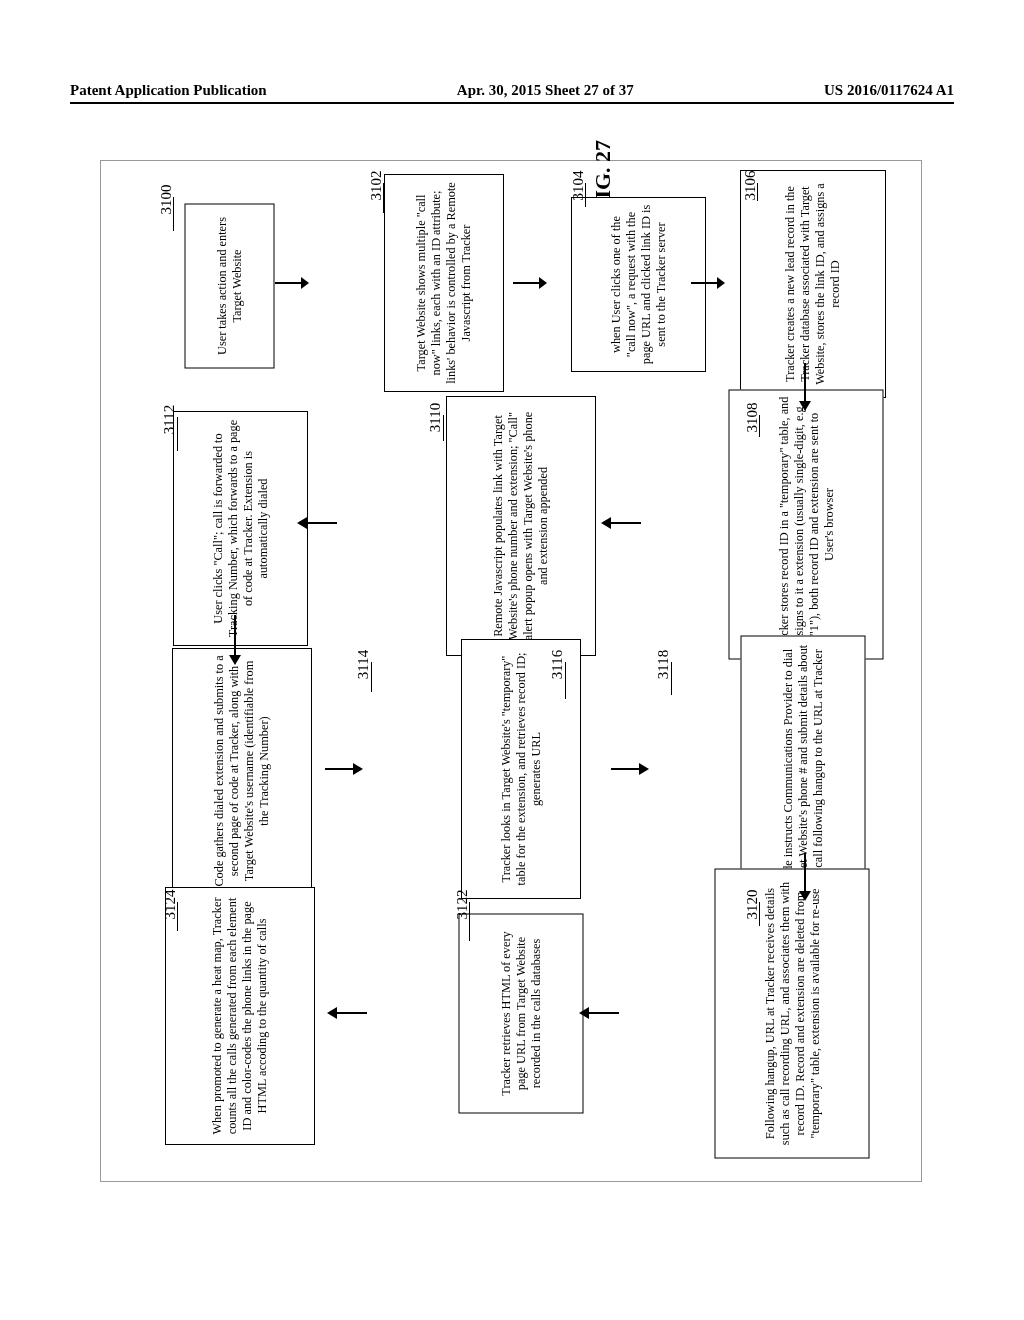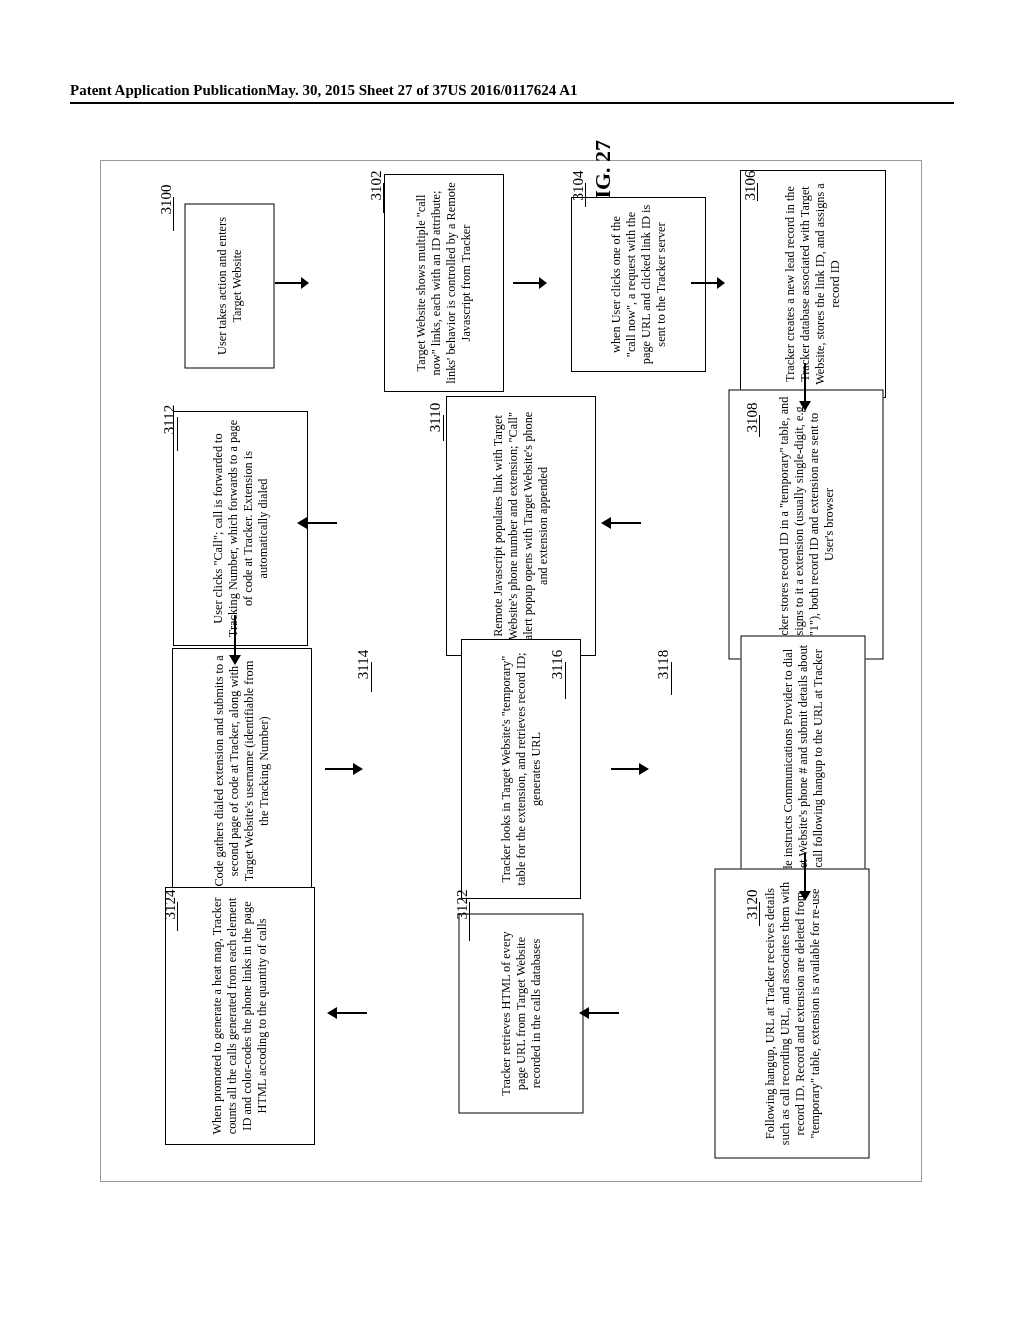--- a/index.html
+++ b/index.html
@@ -18,20 +18,21 @@
     box-sizing: border-box;
   }
   .header {
     position: absolute;
     top: 82px;
     left: 0;
     width: 100%;
     padding: 0 70px;
     box-sizing: border-box;
     display: flex;
+    justify-content: space-between;
     font-size: 15px;
     font-weight: bold;
   }
   .header-rule {
     position: absolute;
     top: 102px;
     left: 70px;
     right: 70px;
     border-top: 2px solid #000;
   }
@@ -90,21 +91,21 @@
     transform-origin: center center;
   }
 </style>
 </head>
 <body>
 
 <div class="page">
 
   <div class="header">
     <span>Patent Application Publication</span>
-    <span>May. 30, 2015  Sheet 27 of 37</span>
+    <span>Apr. 30, 2015  Sheet 27 of 37</span>
     <span>US 2016/0117624 A1</span>
   </div>
   <div class="header-rule"></div>
 
   <div class="fig-area">
     <div class="flow">
 
       <div class="figlabel" style="left:466px; top:2px;">FIG. 27</div>
 
       <div class="box" style="left:46px; top:80px; width:165px; height:90px;">User takes action and enters Target Website</div>

